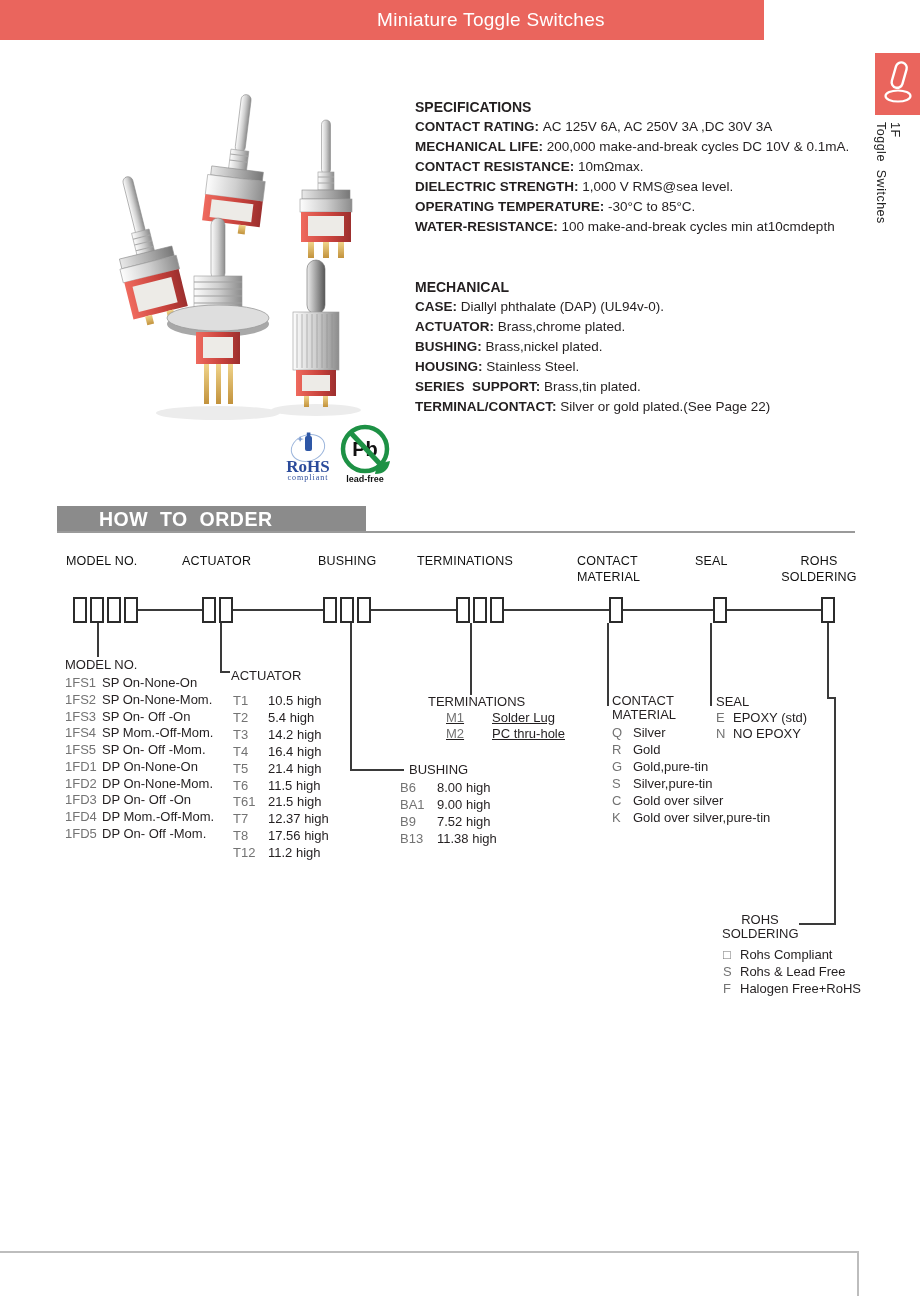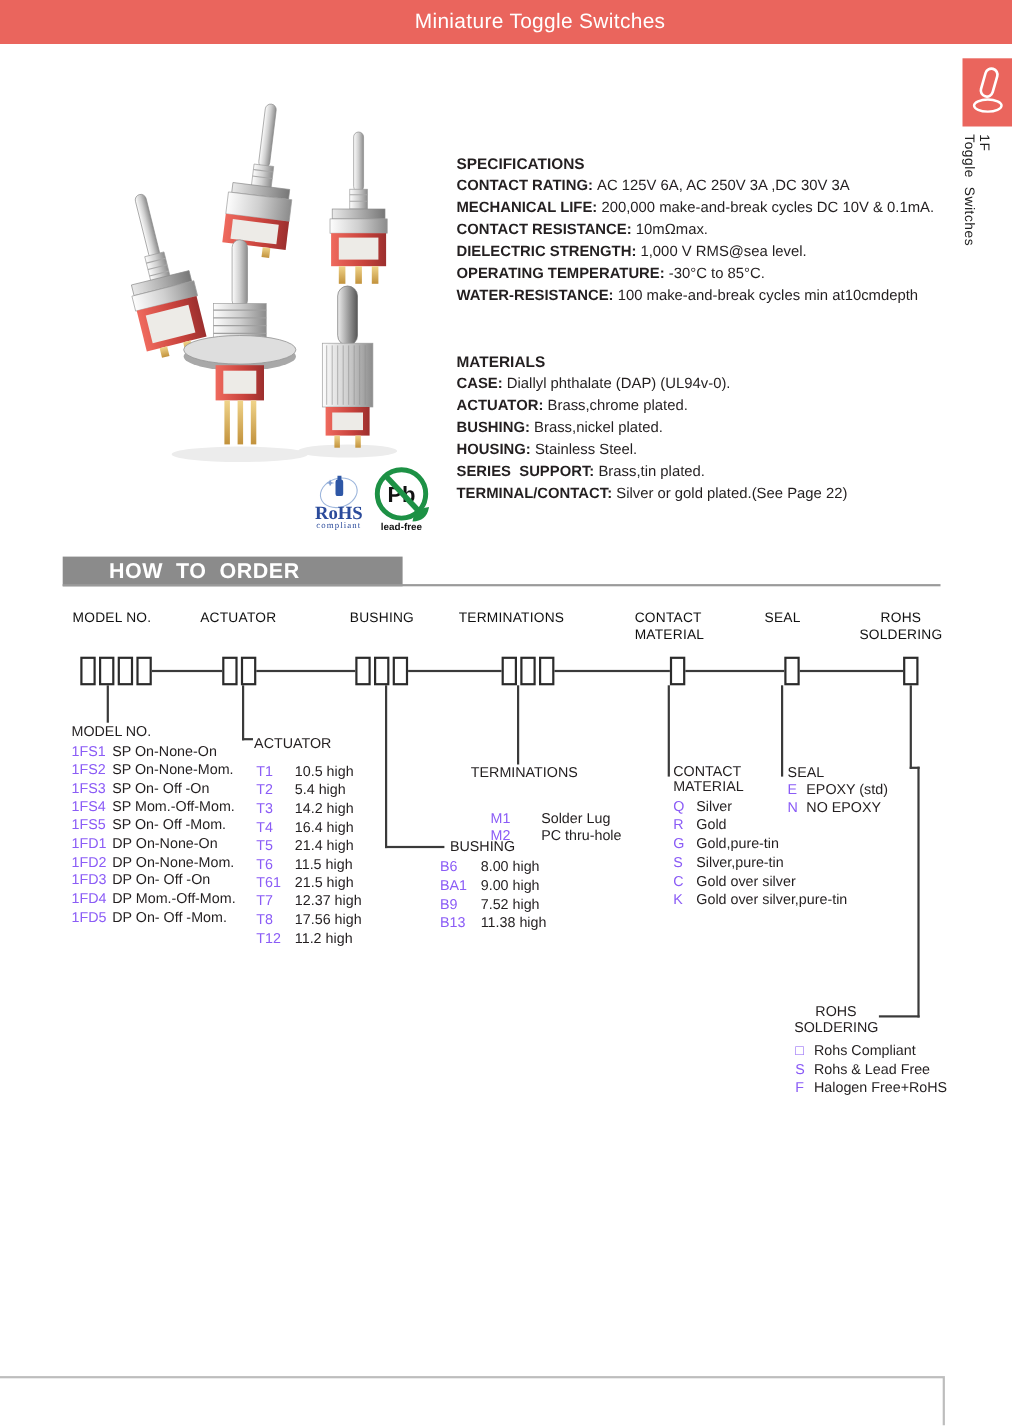--- a/index.html
+++ b/index.html
@@ -1,32 +1,32 @@
 <!DOCTYPE html>
 <html><head>
 <meta charset="utf-8">
 <style>
   html,body{margin:0;padding:0;background:#fff;}
   .page{position:relative;width:920px;height:1296px;background:#fff;overflow:hidden;
         font-family:"Liberation Sans",sans-serif;color:#231f20;}
   .abs{position:absolute;}
 
   
-  .topbar{left:0;top:0;width:920px;height:40px;background:#ea655d;}
+  .topbar{left:0;top:0;width:764px;height:40px;background:#ea655d;}
   .topbar-sub{left:377px;top:9px;font-size:19px;color:#fff;letter-spacing:.3px;}
   .topbar-series{left:683px;top:1px;font-size:31px;font-weight:bold;color:#fff;letter-spacing:1px;}
 
   
   .sidetab{left:875px;top:53px;width:45px;height:62px;background:#ea655d;}
   .sidetext{left:874px;top:122px;writing-mode:vertical-rl;font-size:12.5px;color:#222;
             letter-spacing:.5px;line-height:14px;}
   .sidetext span{display:block;white-space:pre;}
 
   
-  .textblock{white-space:nowrap;font-size:13.5px;line-height:20px;margin-top:42px;}
+  .textblock{white-space:nowrap;font-size:13.5px;line-height:20px;}
   .textblock .bt{font-weight:bold;font-size:14px;}
   .textblock b{white-space:pre;}
 
   
   .srf{font-family:"Liberation Serif",serif;}
 
   
   .banner{left:57px;top:506px;width:309px;height:27px;background:#8b8b8b;color:#fff;
           font-weight:bold;font-size:19.5px;line-height:27px;padding-left:42px;
           letter-spacing:.5px;white-space:pre;box-sizing:border-box;}
@@ -36,24 +36,24 @@
   .collab div{white-space:pre;}
 
   .obox{position:absolute;top:597px;width:14px;height:26px;border:2px solid #2b2b2b;
         background:#fff;box-sizing:border-box;}
   .hl{position:absolute;height:2px;background:#3a3a3a;}
   .vl{position:absolute;width:2px;background:#3a3a3a;}
 
   .lsttitle{position:absolute;font-size:13px;color:#231f20;white-space:pre;}
   .lst{position:absolute;font-size:13px;color:#231f20;}
   .lst .r{display:flex;white-space:pre;}
-  .rc{color:#8b5cf6;}
+  .rc{color:#737373;}
   .model{left:65px;top:675px;line-height:16.75px;} .model .c{width:37px;}
   .act{left:233px;top:693px;line-height:16.9px;}  .act .c{width:35px;}
-  .term{left:446px;top:736px;line-height:15.5px;} .term .c{width:46px;}
+  .term{left:446px;top:710px;line-height:15.5px;text-decoration:underline;} .term .c{width:46px;}
   .bush{left:400px;top:779px;line-height:17px;}   .bush .c{width:37px;}
   .cm{left:612px;top:724px;line-height:17px;}     .cm .c{width:21px;}
   .seal{left:716px;top:710px;line-height:15.5px;} .seal .c{width:17px;}
   .rh{left:723px;top:946px;line-height:17px;}     .rh .c{width:17px;}
   .cmtitle{left:612px;top:694px;font-size:13px;line-height:14px;}
   .rhtitle{left:722px;top:913px;width:76px;text-align:center;font-size:13px;line-height:13.5px;}
 
   .botbox{left:-3px;top:1251px;width:858px;height:60px;border:2px solid #bdbdbd;background:#fff;}
 </style>
 </head>
@@ -178,21 +178,21 @@
 
       <div><b>DIELECTRIC STRENGTH: </b><span>1,000 V RMS@sea level.</span></div>
 
       <div><b>OPERATING TEMPERATURE: </b><span>-30°C to 85°C.</span></div>
 
       <div><b>WATER-RESISTANCE: </b><span>100 make-and-break cycles min at10cmdepth</span></div>
     </div>
   </div>
 
   <div class="abs textblock" style="left:415px;top:277px">
-    <div class="bt">MATERIALS</div>
+    <div class="bt">MECHANICAL</div>
     <div>
       <div><b>CASE: </b><span>Diallyl phthalate (DAP) (UL94v-0).</span></div>
 
       <div><b>ACTUATOR: </b><span>Brass,chrome plated.</span></div>
 
       <div><b>BUSHING: </b><span>Brass,nickel plated.</span></div>
 
       <div><b>HOUSING: </b><span>Stainless Steel.</span></div>
 
       <div><b>SERIES  SUPPORT: </b><span>Brass,tin plated.</span></div>

